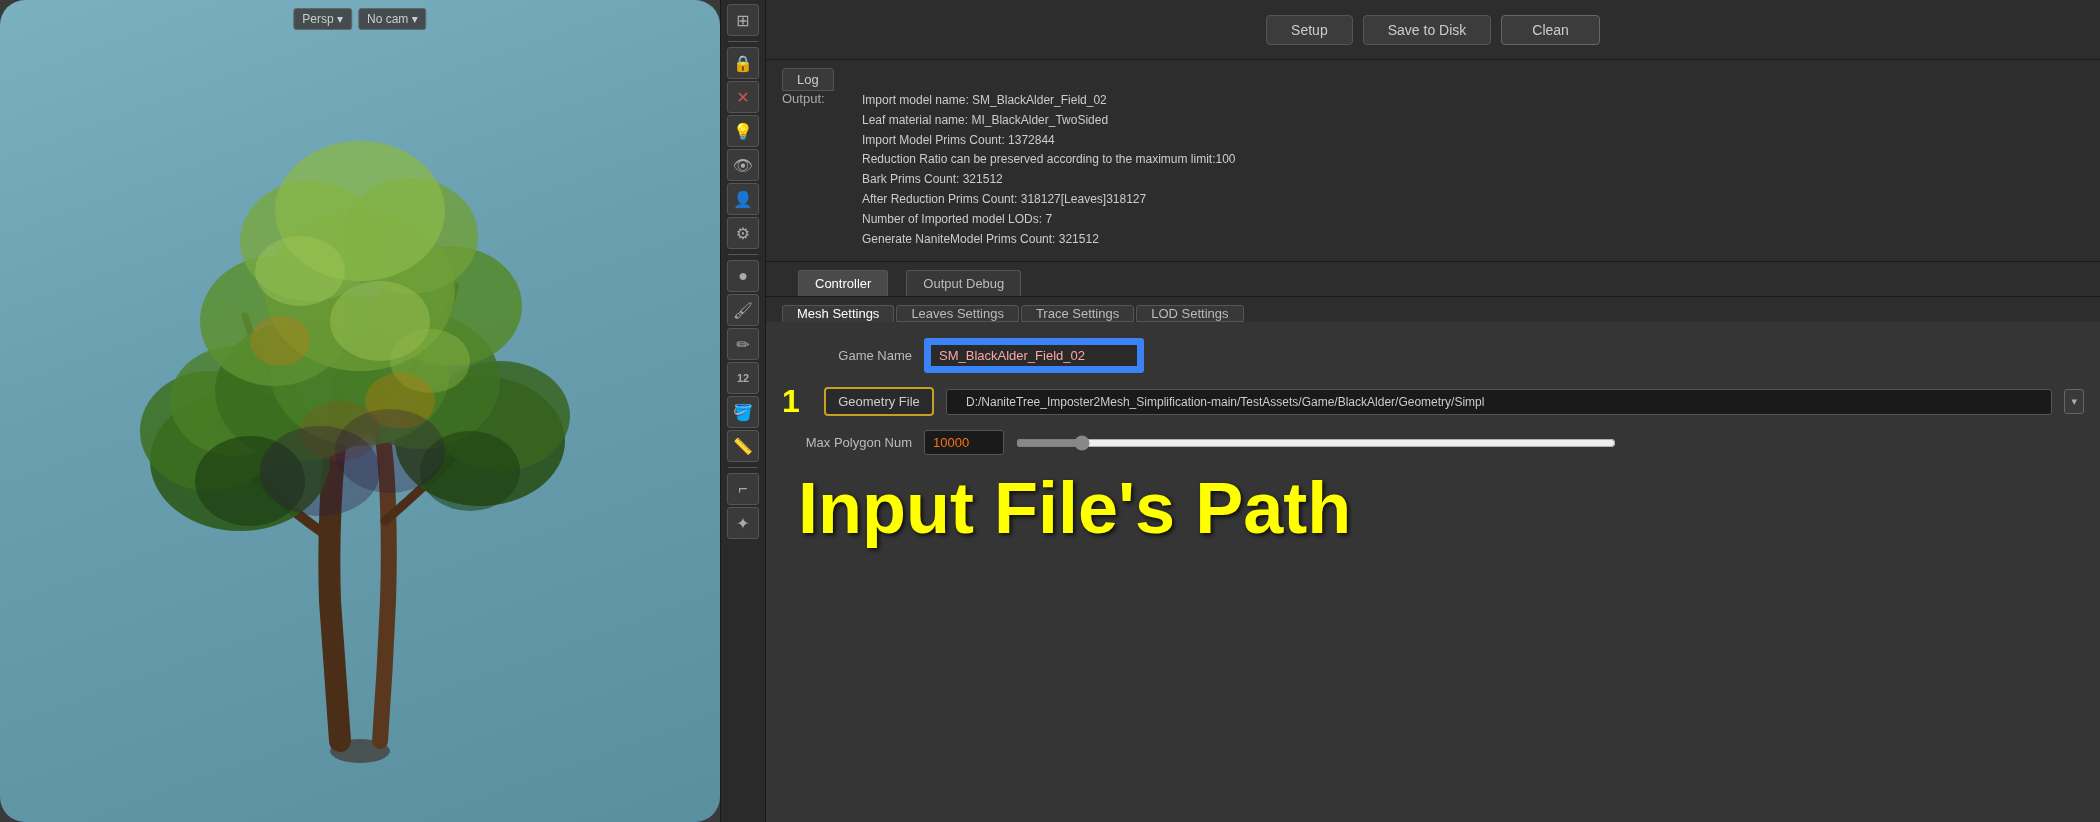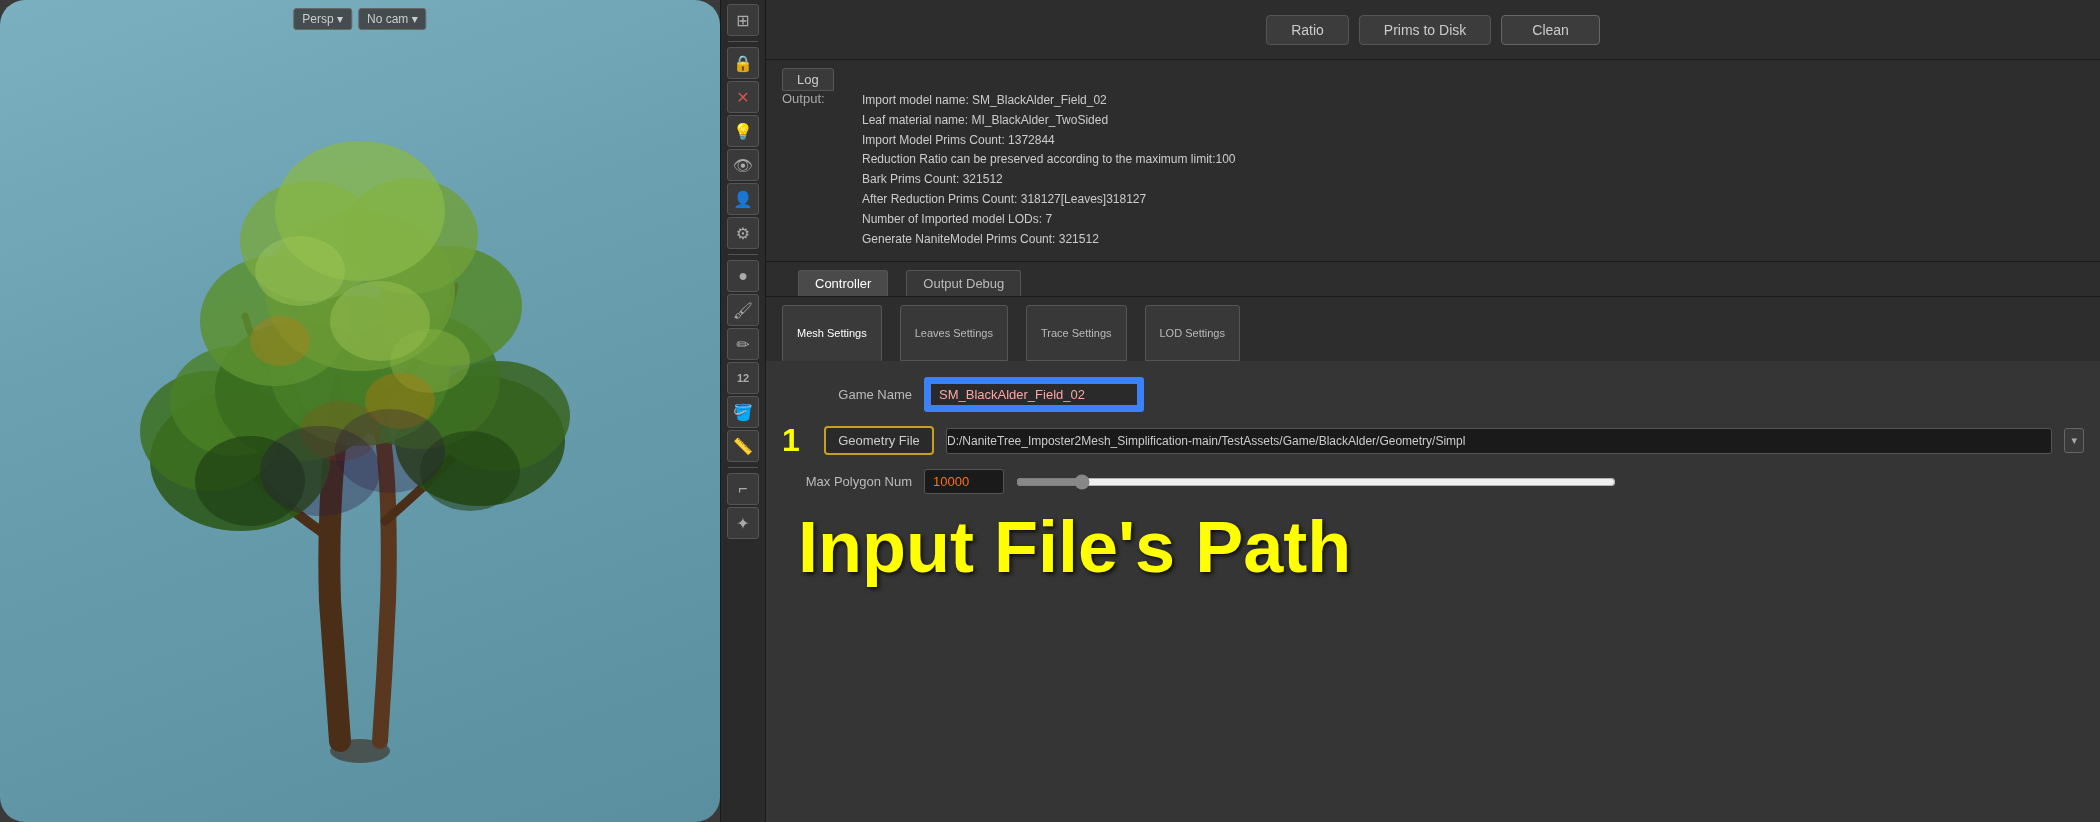--- a/index.html
+++ b/index.html
@@ -208,24 +208,24 @@
       gap: 0;
       padding: 8px 16px 0;
       background: #2d2d2d;
     }
 
     .sub-tab {
       background: #383838;
       border: 1px solid #555;
       border-radius: 3px 3px 0 0;
       color: #bbb;
-      font-size: 11px;
-      padding: 21px 14px;
-      cursor: pointer;
-      margin-right: 18px;
+      font-size: 13px;
+      padding: 0 14px;
+      cursor: pointer;
+      margin-right: 2px;
     }
 
     .sub-tab.active {
       background: #3a3a3a;
       color: #fff;
       border-bottom-color: #3a3a3a;
     }
 
     
     .settings-content {
@@ -286,21 +286,21 @@
       min-width: 110px;
       text-align: center;
     }
 
     .geometry-path-input {
       background: #1a1a1a;
       border: 1px solid #555;
       border-radius: 3px;
       color: #ccc;
       font-size: 12px;
-      padding: 5px 0;
+      padding: 5px 19px;
       flex: 1;
       min-width: 0;
     }
 
     .geometry-browse-btn {
       background: #3a3a3a;
       border: 1px solid #666;
       border-radius: 3px;
       color: #aaa;
       font-size: 11px;
@@ -453,22 +453,22 @@
     <span class="icon-shape">⌐</span>
   </div>
   <div class="tool-btn">
     <span class="icon-shape">✦</span>
   </div>
 </div>
 
 <div class="right-panel">
 
   <div class="action-bar">
-    <button class="action-btn">Ratio</button>
-    <button class="action-btn">Prims to Disk</button>
+    <button class="action-btn">Setup</button>
+    <button class="action-btn">Save to Disk</button>
     <button class="clean-btn">Clean</button>
   </div>
 
   <div class="log-section">
     <div class="log-tab">Log</div>
     <div class="log-content">
       <span class="log-label">Output:</span>
       <div class="log-lines">
         <div>Import model name: SM_BlackAlder_Field_02</div>
         <div>Leaf material name: MI_BlackAlder_TwoSided</div>

